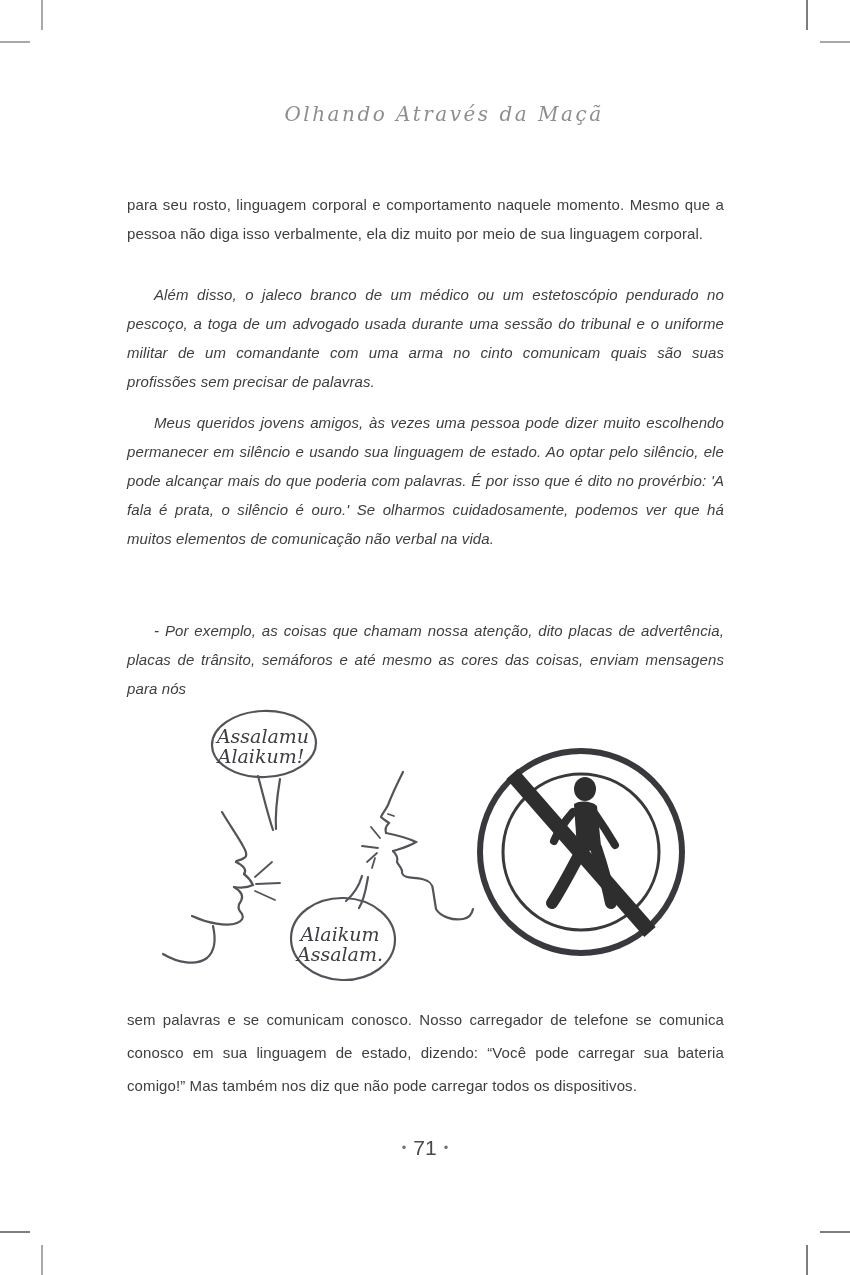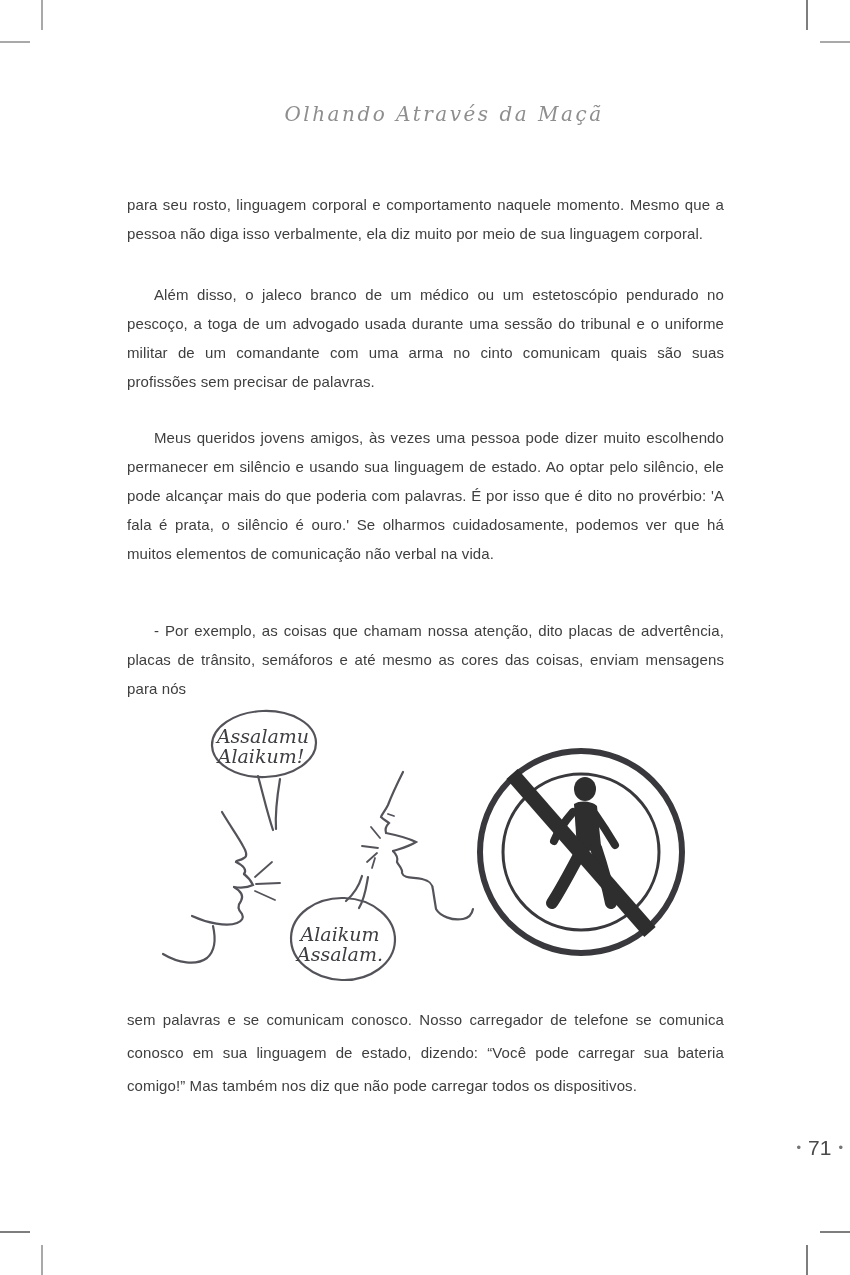--- a/index.html
+++ b/index.html
@@ -35,24 +35,24 @@
     left: 127px;
     width: 597px;
     margin: 0;
     font-size: 15px;
     line-height: 29px;
     color: #3e3e3e;
     text-align: justify;
     letter-spacing: 0.1px;
     hyphens: auto;
   }
-  .para.indent { text-indent: 27px; }
+  .para.indent { text-indent: 27px; font-style: italic; }
   #para-1 { top: 190px; }
   #para-2 { top: 280px; }
-  #para-3 { top: 423px; }
+  #para-3 { top: 408px; }
   #para-4 { top: 616px; }
   #para-5 { top: 1003px; line-height: 33px; }
 
   
   #figure { position: absolute; left: 125px; top: 695px; }
   .bubble-text {
     font-family: "DejaVu Serif", serif;
     font-style: italic;
     font-size: 19px;
     fill: #3d3d42;
@@ -61,21 +61,21 @@
   .art { fill: none; stroke: #53535a; stroke-width: 2.2; stroke-linecap: round; }
   .art-thin { fill: none; stroke: #53535a; stroke-width: 1.8; stroke-linecap: round; }
   .sign-ring { fill: none; stroke: #39393d; }
   .sign-solid { fill: #2e2e2e; }
   .sign-limb { fill: none; stroke: #2e2e2e; stroke-linecap: round; }
 
   
   .folio {
     position: absolute;
     top: 1136px; left: 0; width: 100%;
-    text-align: right;
+    text-align: center;
     color: #4a4a4a;
     font-size: 21px;
   }
   .folio .dot { color: #757575; font-size: 13px; vertical-align: 3px; padding: 0 7px; }
 </style>
 </head>
 <body>
 
 <div id="page">
 

